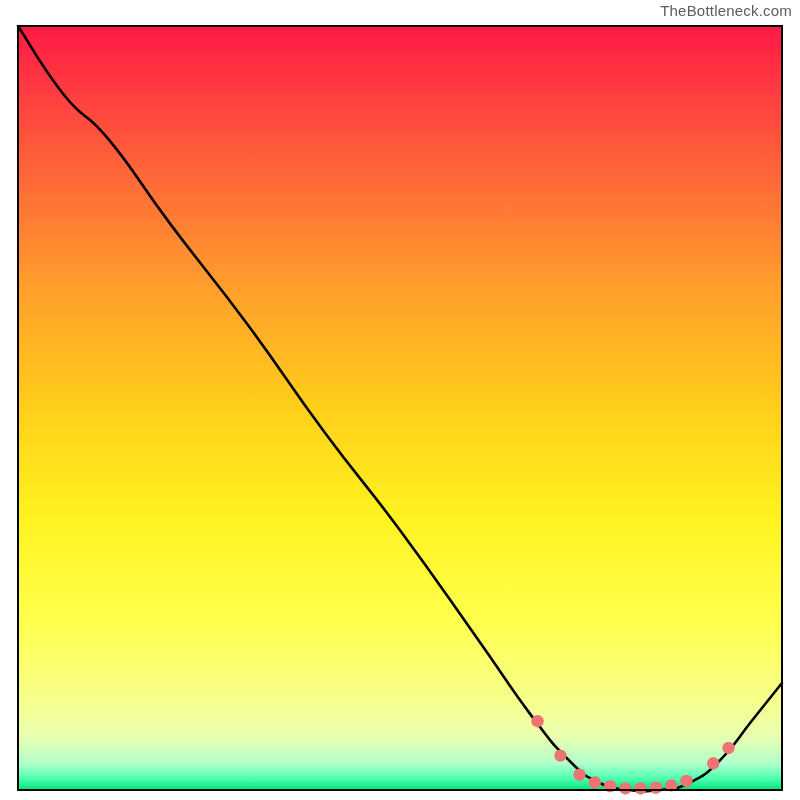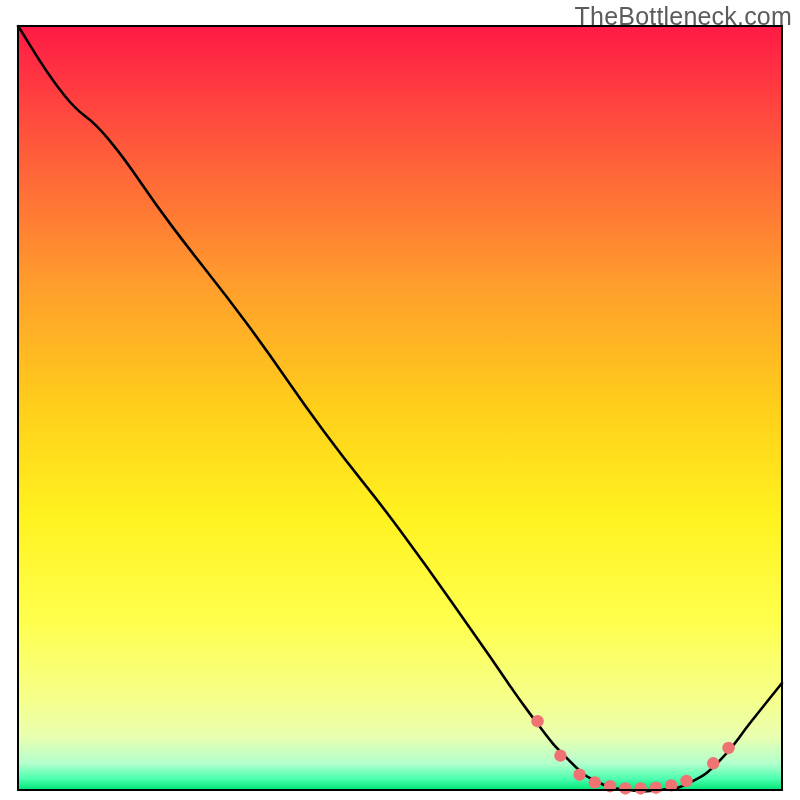--- a/index.html
+++ b/index.html
@@ -13,21 +13,21 @@
   }
   #stage {
     position: relative;
     width: 800px;
     height: 800px;
   }
   #attribution {
     position: absolute;
     top: 2px;
     right: 8px;
-    font-size: 25px;
+    font-size: 15px;
     font-weight: 400;
     color: #5c5c5c;
     letter-spacing: 0.2px;
   }
   svg {
     position: absolute;
     top: 0;
     left: 0;
   }
 </style>

